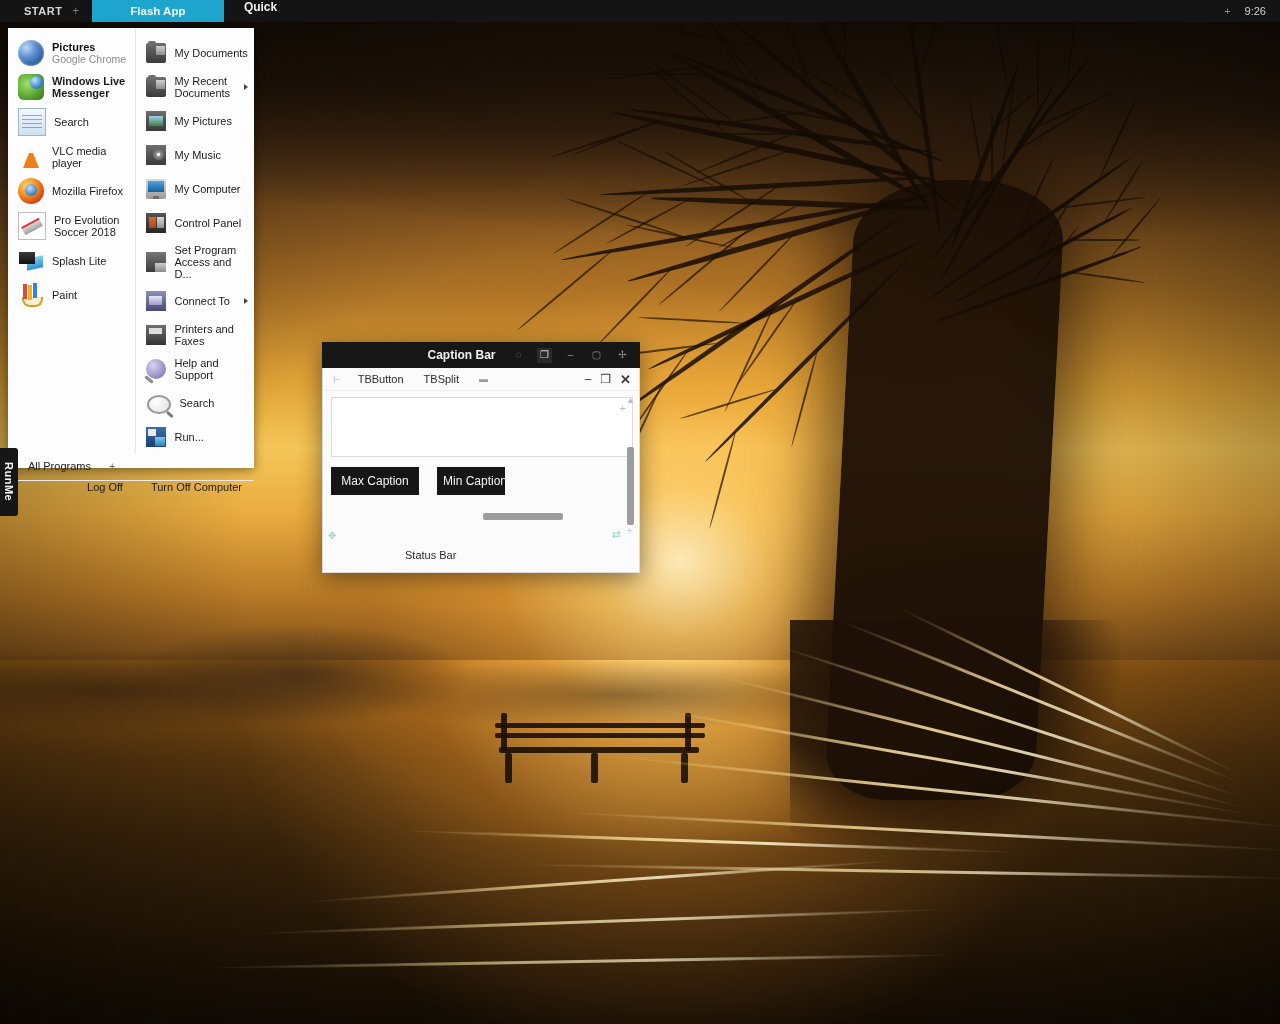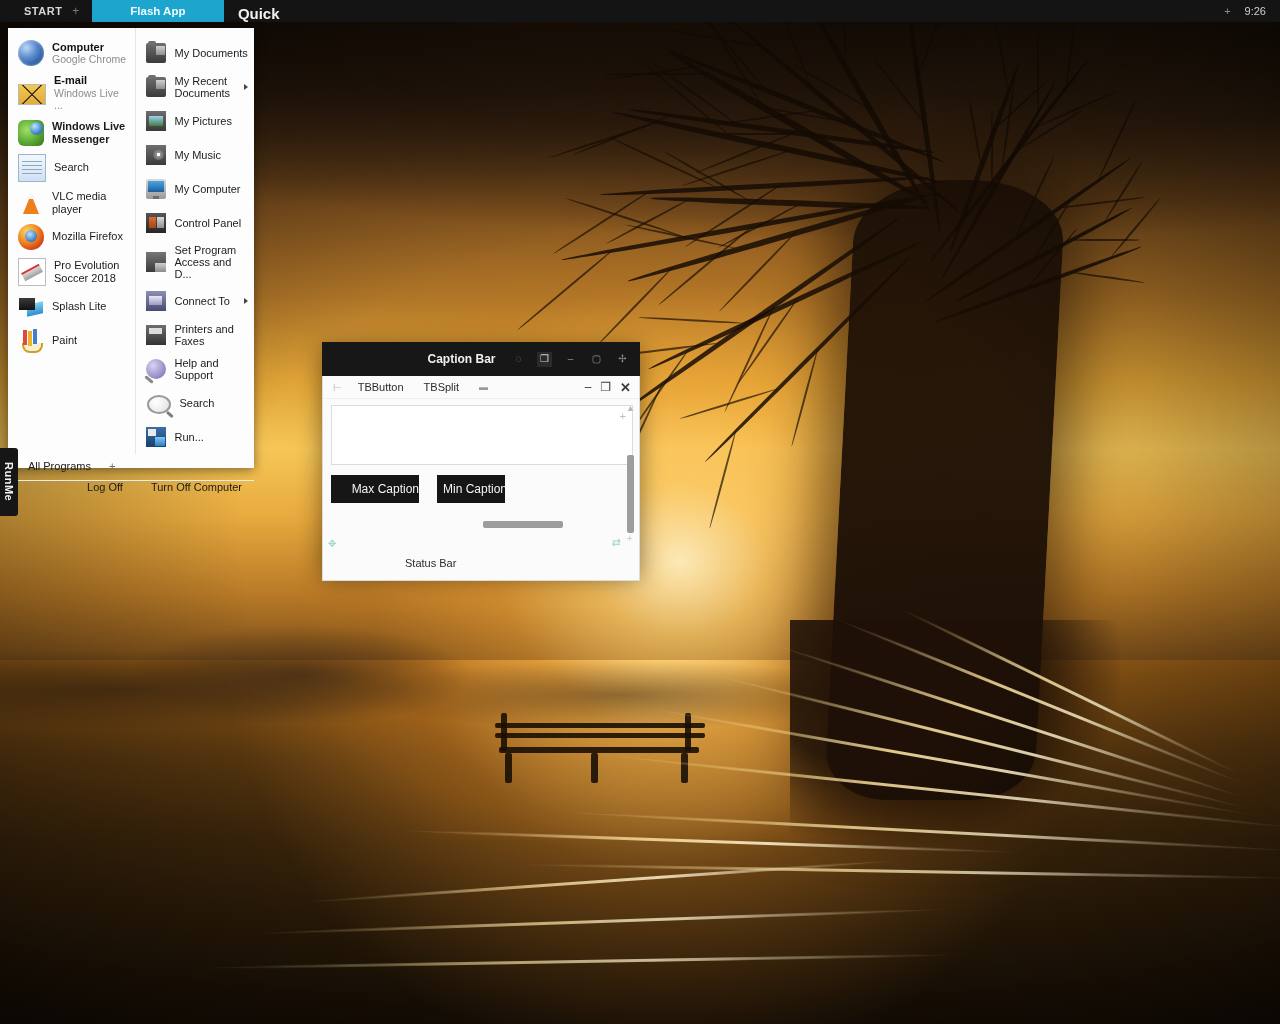--- a/index.html
+++ b/index.html
@@ -133,22 +133,22 @@
     cursor:default;
   }
   #start-button .plus { color:#7a7a7a; font-weight:normal; font-size:12px; }
   .tb-tab {
     display:flex; align-items:center; justify-content:center;
     min-width: 100px; padding: 0 16px;
     color:#eaf7fb; font-size:11.5px; font-weight:bold;
   }
   .tb-tab.active { background:#1ea5cd; color:#eefaff; }
   .tb-label {
-    display:flex; align-items:flex-end; padding: 0 14px;
-    color:#f0f0f0; font-size:15px; font-weight:bold;
+    display:flex; align-items:flex-start; padding: 0 20px;
+    color:#f0f0f0; font-size:12px; font-weight:bold;
   }
   #taskbar .spacer { flex: 1 1 auto; }
   #tray {
     display:flex; align-items:center; gap:14px; padding-right:14px;
     color:#cfcfcf; font-size:11px;
   }
   #tray .tray-icon { color:#8a8a8a; font-size:11px; }
 
   
   #start-menu {
@@ -255,21 +255,21 @@
   .ic-run:before{content:"";position:absolute;left:2px;top:2px;width:8px;height:7px;background:#e9e9e9;}
   .ic-run:after{content:"";position:absolute;right:1px;bottom:1px;width:10px;height:9px;background:linear-gradient(#7fc7f2,#2e81c4);}
 
   
   #app-window {
     position:absolute; left:322px; top:342px; width:318px; height:230px;
     z-index: 40;
     box-shadow: 0 6px 22px rgba(0,0,0,0.45);
   }
   #caption-bar {
-    height:34px; background:#171717;
+    height:26px; background:#171717;
     display:flex; align-items:center;
     position:relative;
   }
   #caption-title {
     flex:1 1 auto; text-align:center; color:#f0f0f0;
     font-size:12px; font-weight:bold; padding-left:90px;
   }
   #caption-buttons { display:flex; align-items:center; gap:11px; padding-right:10px; }
   .cap-btn {
     width:15px;height:15px; display:flex;align-items:center;justify-content:center;
@@ -307,21 +307,21 @@
   #side-panel .sp-item { padding:22px 6px; text-align:center; }
   #client-area { flex:1 1 auto; position:relative; padding:6px 6px 0 8px; }
   #edit-box {
     height:58px; background:#fff; border:1px solid #dbdbdb;
     position:relative;
   }
   #edit-box .ghost-plus { position:absolute; right:6px; top:4px; color:#bdbdbd; font-size:11px; }
   #btn-row { display:flex; gap:18px; margin-top:10px; }
   .blk-btn {
     background:#161616; color:#f4f4f4; font-size:12px;
-    padding:7px 0; width:88px; text-align:right;
+    padding:7px 0; width:88px; text-align:center;
     white-space:nowrap; overflow:hidden;
   }
   .blk-btn.clipped { width:62px; text-align:left; padding-left:6px; }
   #vscroll {
     position:absolute; right:3px; top:4px; width:11px; bottom:34px;
   }
   #vscroll .sb-up { position:absolute; top:0; left:1px; color:#b9b9b9; font-size:9px; }
   #vscroll .sb-thumb {
     position:absolute; left:2px; top:52px; width:7px; height:78px;
     background:#9d9d9d; border-radius:2px;
@@ -479,29 +479,22 @@
     <span>9:26</span>
   </div>
 </div>
 
 <div id="start-menu">
   <div id="sm-cols">
     <div id="sm-left">
         <div class="sm-item">
           <span class="sm-ico ic-globe"></span>
           <span class="sm-txt">
-            <div class="sm-title">Computer</div>
+            <div class="sm-title">Pictures</div>
             <div class="sm-sub">Google Chrome</div>
-          </span>
-        </div>
-        <div class="sm-item">
-          <span class="sm-ico ic-mail"></span>
-          <span class="sm-txt">
-            <div class="sm-title">E-mail</div>
-            <div class="sm-sub">Windows Live ...</div>
           </span>
         </div>
         <div class="sm-item">
           <span class="sm-ico ic-msn"></span>
           <span class="sm-txt">
             <div class="sm-name" style="font-weight: bold;">Windows Live Messenger</div>
           </span>
         </div>
         <div class="sm-item">
           <span class="sm-ico ic-notepad"></span>

